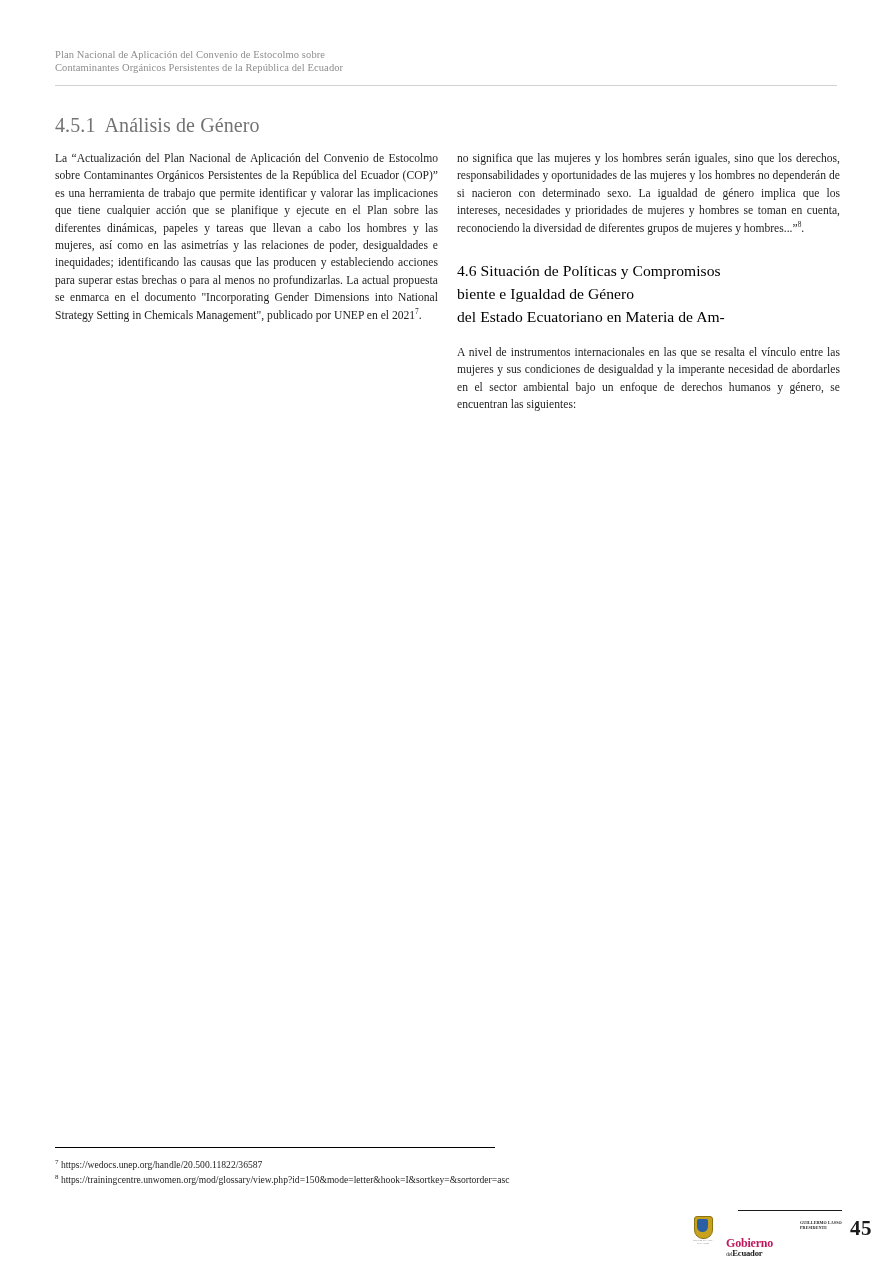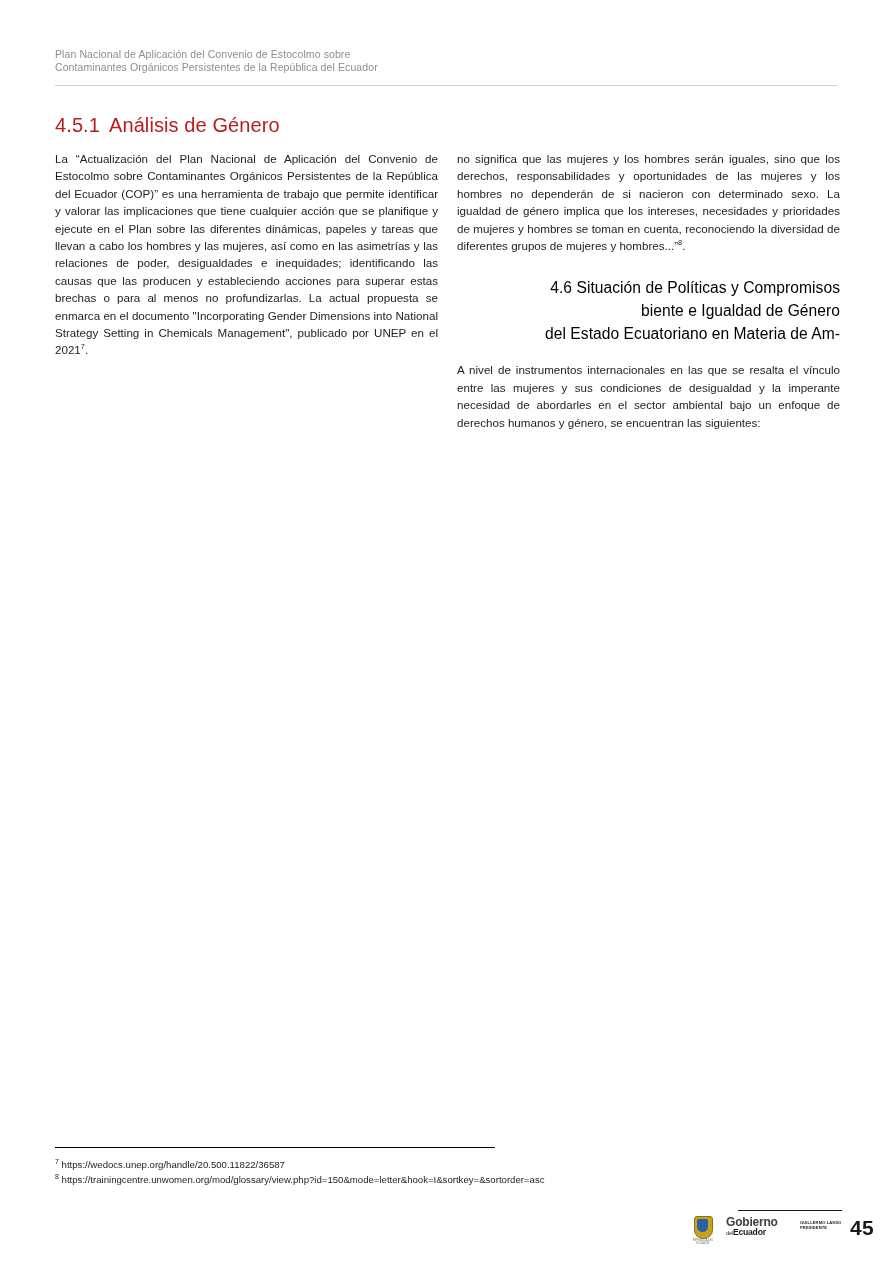--- a/index.html
+++ b/index.html
@@ -5,21 +5,21 @@
   html, body {
     margin: 0;
     padding: 0;
     background: #ffffff;
   }
   .page {
     position: relative;
     width: 892px;
     height: 1262px;
     background: #ffffff;
-    font-family: Liberation Sans, sans-serif;
+    font-family: Liberation Serif, serif;
     color: #1a1a1a;
     overflow: hidden;
   }
 
   
   .running-header {
     position: absolute;
     left: 55px;
     top: 48px;
     width: 782px;
@@ -40,21 +40,21 @@
     background: #d2d2d2;
   }
 
   
   .section-heading {
     position: absolute;
     left: 55px;
     top: 112px;
     font-size: 20px;
     line-height: 26px;
-    color: #b91c1c;
+    color: #737373;
     font-weight: 400;
     letter-spacing: 0.1px;
   }
   .section-heading .num { margin-right: 9px; }
 
   
   .col {
     position: absolute;
     top: 150px;
     width: 383px;
@@ -79,21 +79,21 @@
     line-height: 0;
   }
 
   
   .sub-heading {
     margin: 22px 0 16px 0;
     font-size: 15.6px;
     line-height: 23px;
     color: #000000;
     font-weight: 400;
-    text-align: right;
+    text-align: left;
     letter-spacing: 0.05px;
   }
 
   
   .footnote-rule {
     position: absolute;
     left: 55px;
     top: 1147px;
     width: 440px;
     height: 1px;
@@ -153,24 +153,24 @@
   .gov-logo {
     position: absolute;
     left: 36px;
     top: 4px;
     width: 68px;
     height: 32px;
   }
   .gov-logo .gob {
     font-size: 12px;
     line-height: 12px;
-    color: #404040;
+    color: #be185d;
     font-weight: bold;
     letter-spacing: -0.2px;
-    margin-top: 4px;
+    margin-top: 25px;
   }
   .gov-logo .ec {
     font-size: 8.6px;
     line-height: 9px;
     color: #1a1a1a;
     font-weight: bold;
     letter-spacing: -0.2px;
   }
   .gov-logo .ec .sm { font-size: 5.6px; font-weight: normal; }
   .admin {

